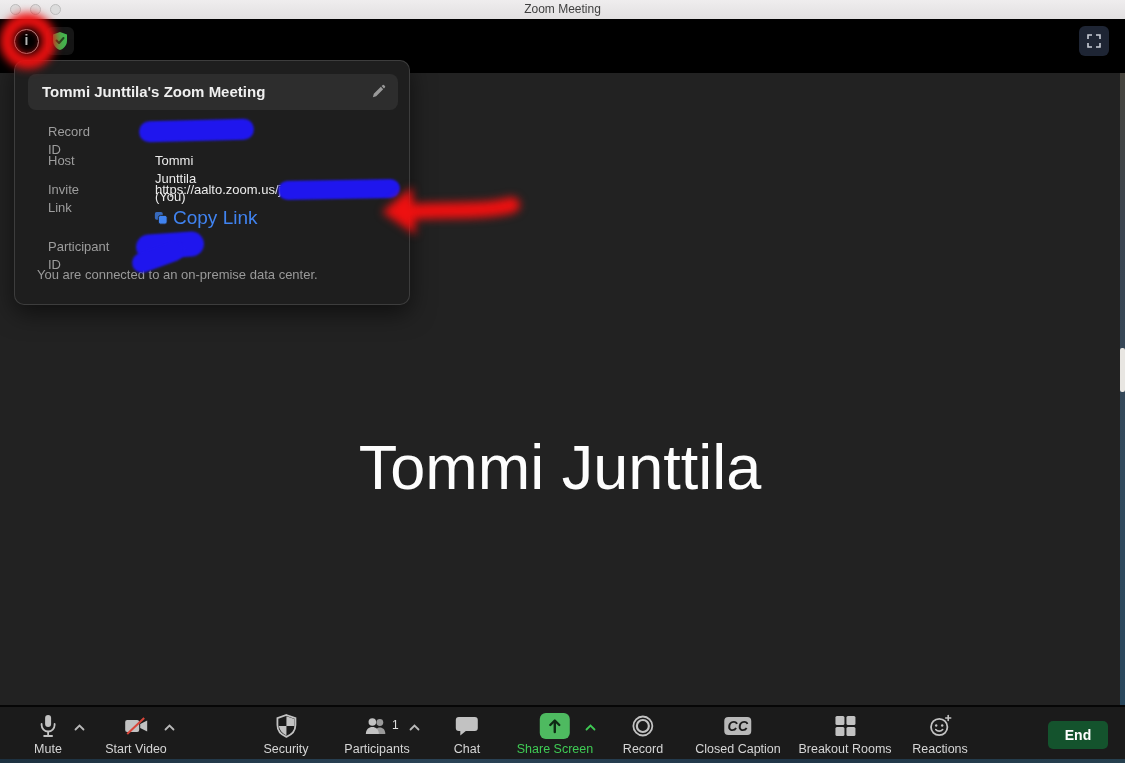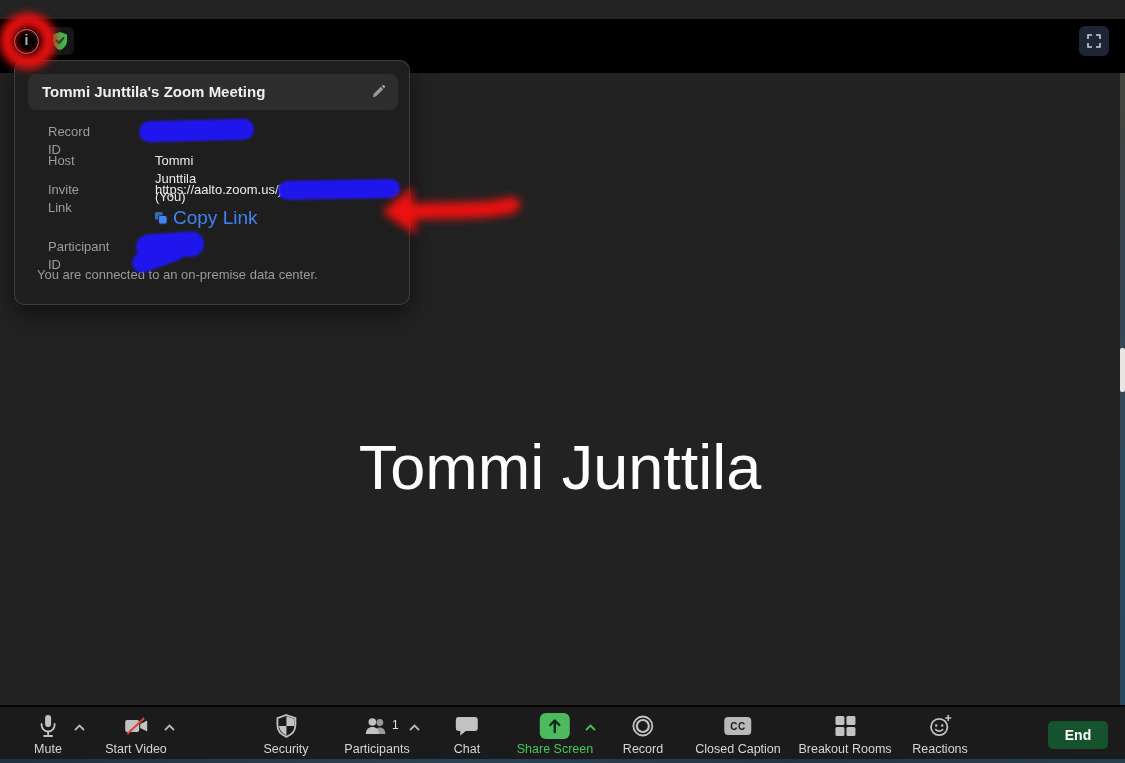--- a/index.html
+++ b/index.html
@@ -74,20 +74,26 @@
   .edge-thumb{position:absolute;right:0;top:348px;width:5px;height:44px;
     background:#e8e6e2;border-radius:2px;z-index:4;}
   .edge-bottom{position:absolute;left:0;top:757px;width:100%;height:6px;
     background:linear-gradient(90deg,#1d3140,#2a4356 40%,#203648 70%,#26404f);z-index:3;}
 </style>
 </head>
 <body>
 
 <div id="app">
 
+  <div class="titlebar">
+    <span class="tl" style="left:10px"></span>
+    <span class="tl" style="left:30px"></span>
+    <span class="tl" style="left:50px"></span>
+    <div class="titlebar-title">Zoom Meeting</div>
+  </div>
 
   <div class="topbar">
     <div class="info-btn">i</div>
     <div class="shield-btn">
       <svg width="18" height="20" viewBox="0 0 18 20">
         <path d="M9 1 L16 3.6 V9.5 C16 14.5 12.8 17.6 9 19 C5.2 17.6 2 14.5 2 9.5 V3.6 Z" fill="#43b64f"></path>
         <path d="M5.5 9.5 L8 12 L12.5 7" stroke="#1c4a22" stroke-width="2" fill="none" stroke-linecap="round" stroke-linejoin="round"></path>
       </svg>
     </div>
     <div class="fs-btn">
@@ -234,21 +240,21 @@
           <circle cx="12" cy="12" r="9.5" fill="none" stroke="#c2c2c2" stroke-width="1.8"></circle>
           <circle cx="12" cy="12" r="6" fill="none" stroke="#c2c2c2" stroke-width="2.2"></circle>
         </svg>
       </div>
       <div class="tb-label">Record</div>
     </div>
 
     <div class="tb-item" style="left:738px">
       <div class="tb-icon">
         <div style="width:27px;height:18px;border-radius:4px;background:#b9b9b9;display:flex;align-items:center;justify-content:center;">
-          <span style="font-size:10px;font-weight:bold;color:#1b1b1b;letter-spacing:0.5px;">CC</span>
+          <span style="font-size:14px;font-weight:bold;color:#1b1b1b;letter-spacing:0.5px;font-style:italic;">CC</span>
         </div>
       </div>
       <div class="tb-label">Closed Caption</div>
     </div>
 
     <div class="tb-item" style="left:845px">
       <div class="tb-icon">
         <svg width="22" height="22" viewBox="0 0 22 22">
           <rect x="1" y="1" width="9" height="9" rx="1.5" fill="#c2c2c2"></rect>
           <rect x="12" y="1" width="9" height="9" rx="1.5" fill="#c2c2c2"></rect>

